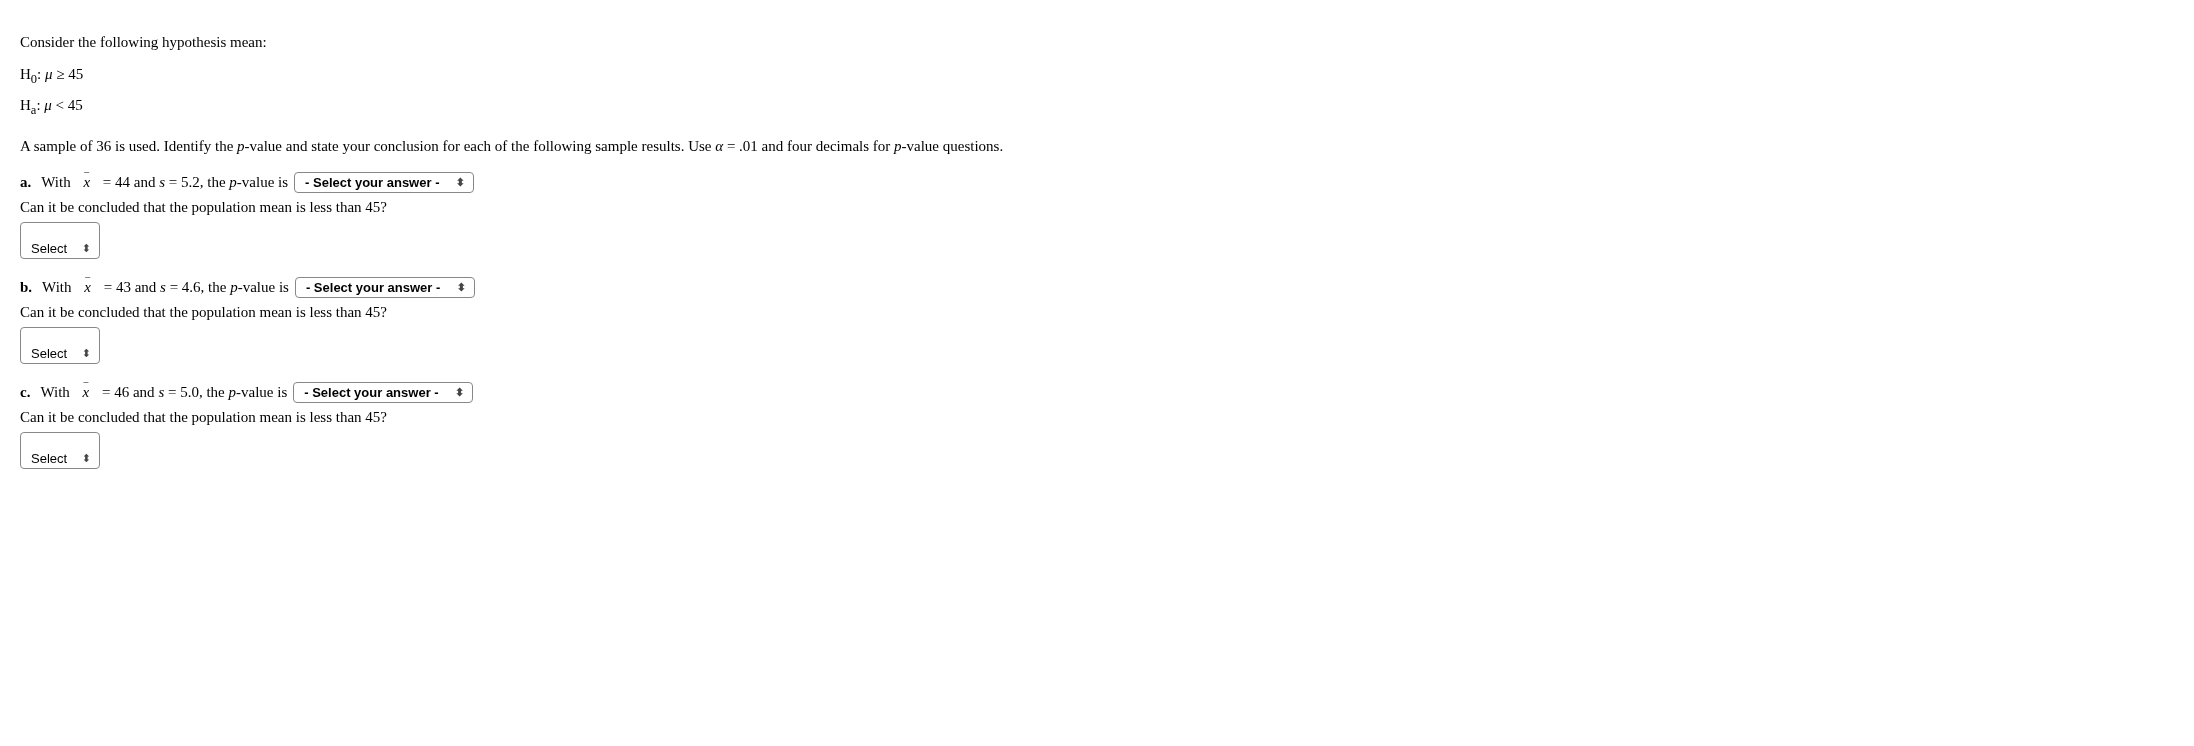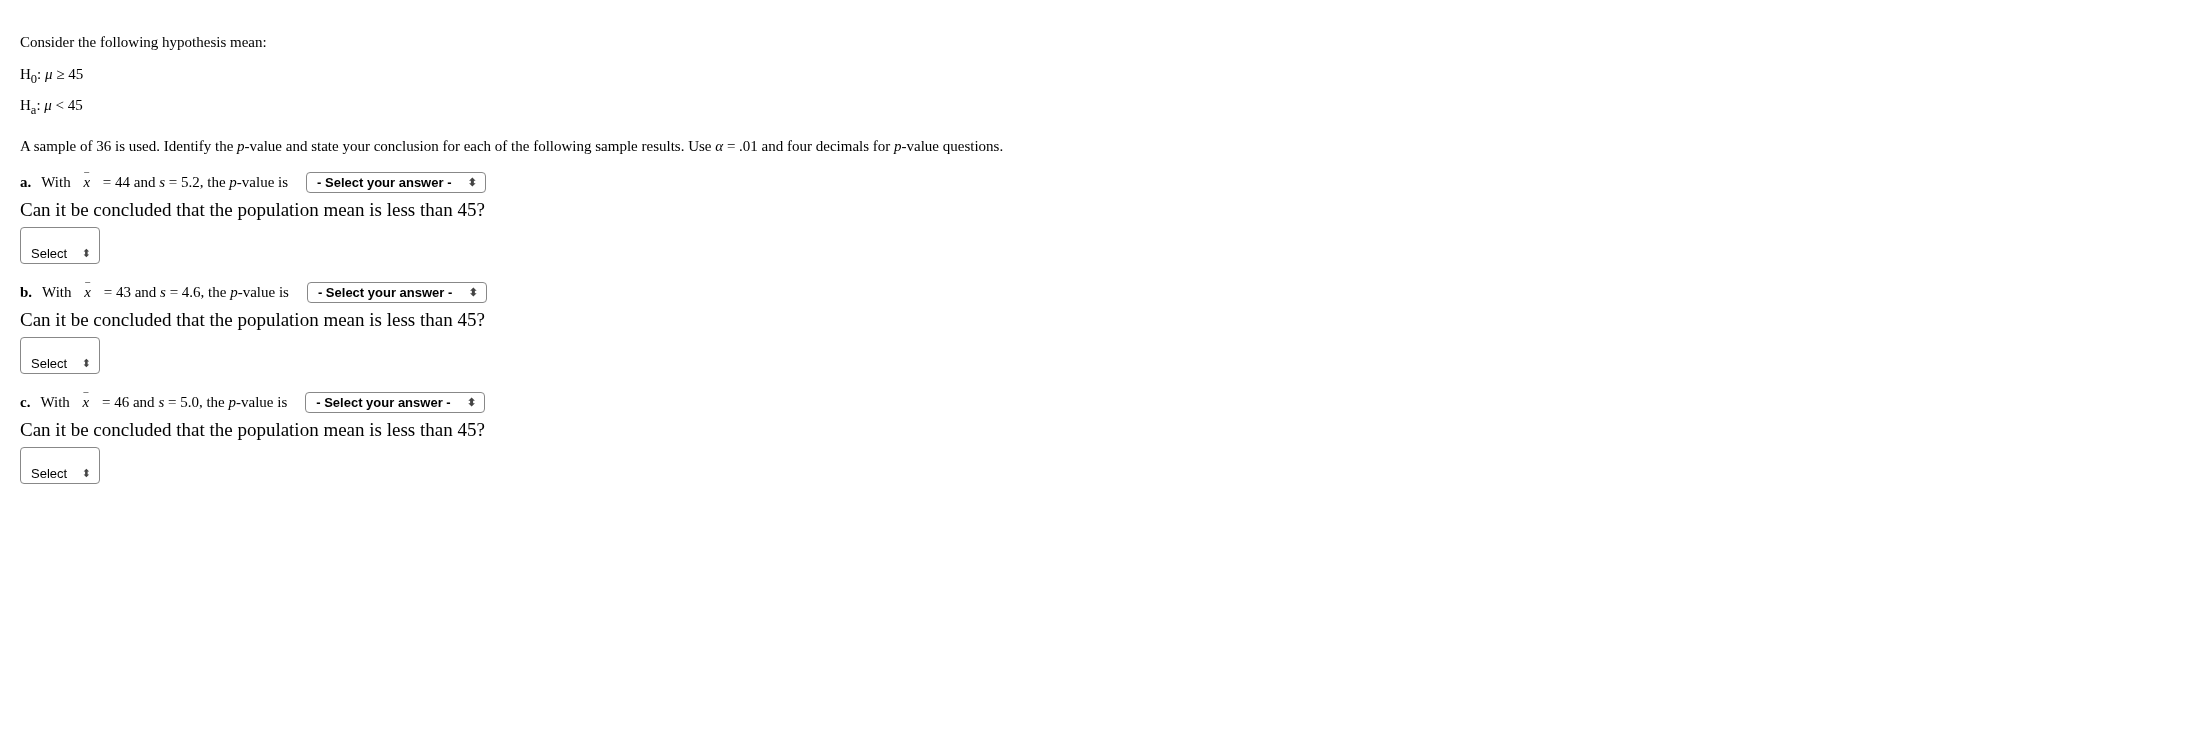--- a/index.html
+++ b/index.html
@@ -34,37 +34,36 @@
     .question-line {
       display: flex;
       align-items: center;
       flex-wrap: wrap;
       gap: 6px;
       margin-bottom: 6px;
     }
 
     .conclusion-line {
       margin-bottom: 6px;
-      font-size: 19px;
+      font-size: 15px;
     }
 
     .dropdown-answer {
       display: inline-flex;
       align-items: center;
       border: 1px solid #888;
       border-radius: 4px;
       padding: 2px 8px 2px 10px;
       background: #fff;
       font-size: 13px;
       font-weight: bold;
       cursor: pointer;
       min-width: 180px;
       justify-content: space-between;
       font-family: Arial, sans-serif;
-      margin-left: 12px;
     }
 
     .dropdown-select {
       display: inline-flex;
       align-items: center;
       border: 1px solid #888;
       border-radius: 4px;
       padding: 18px 8px 2px 10px;
       background: #fff;
       font-size: 13px;

